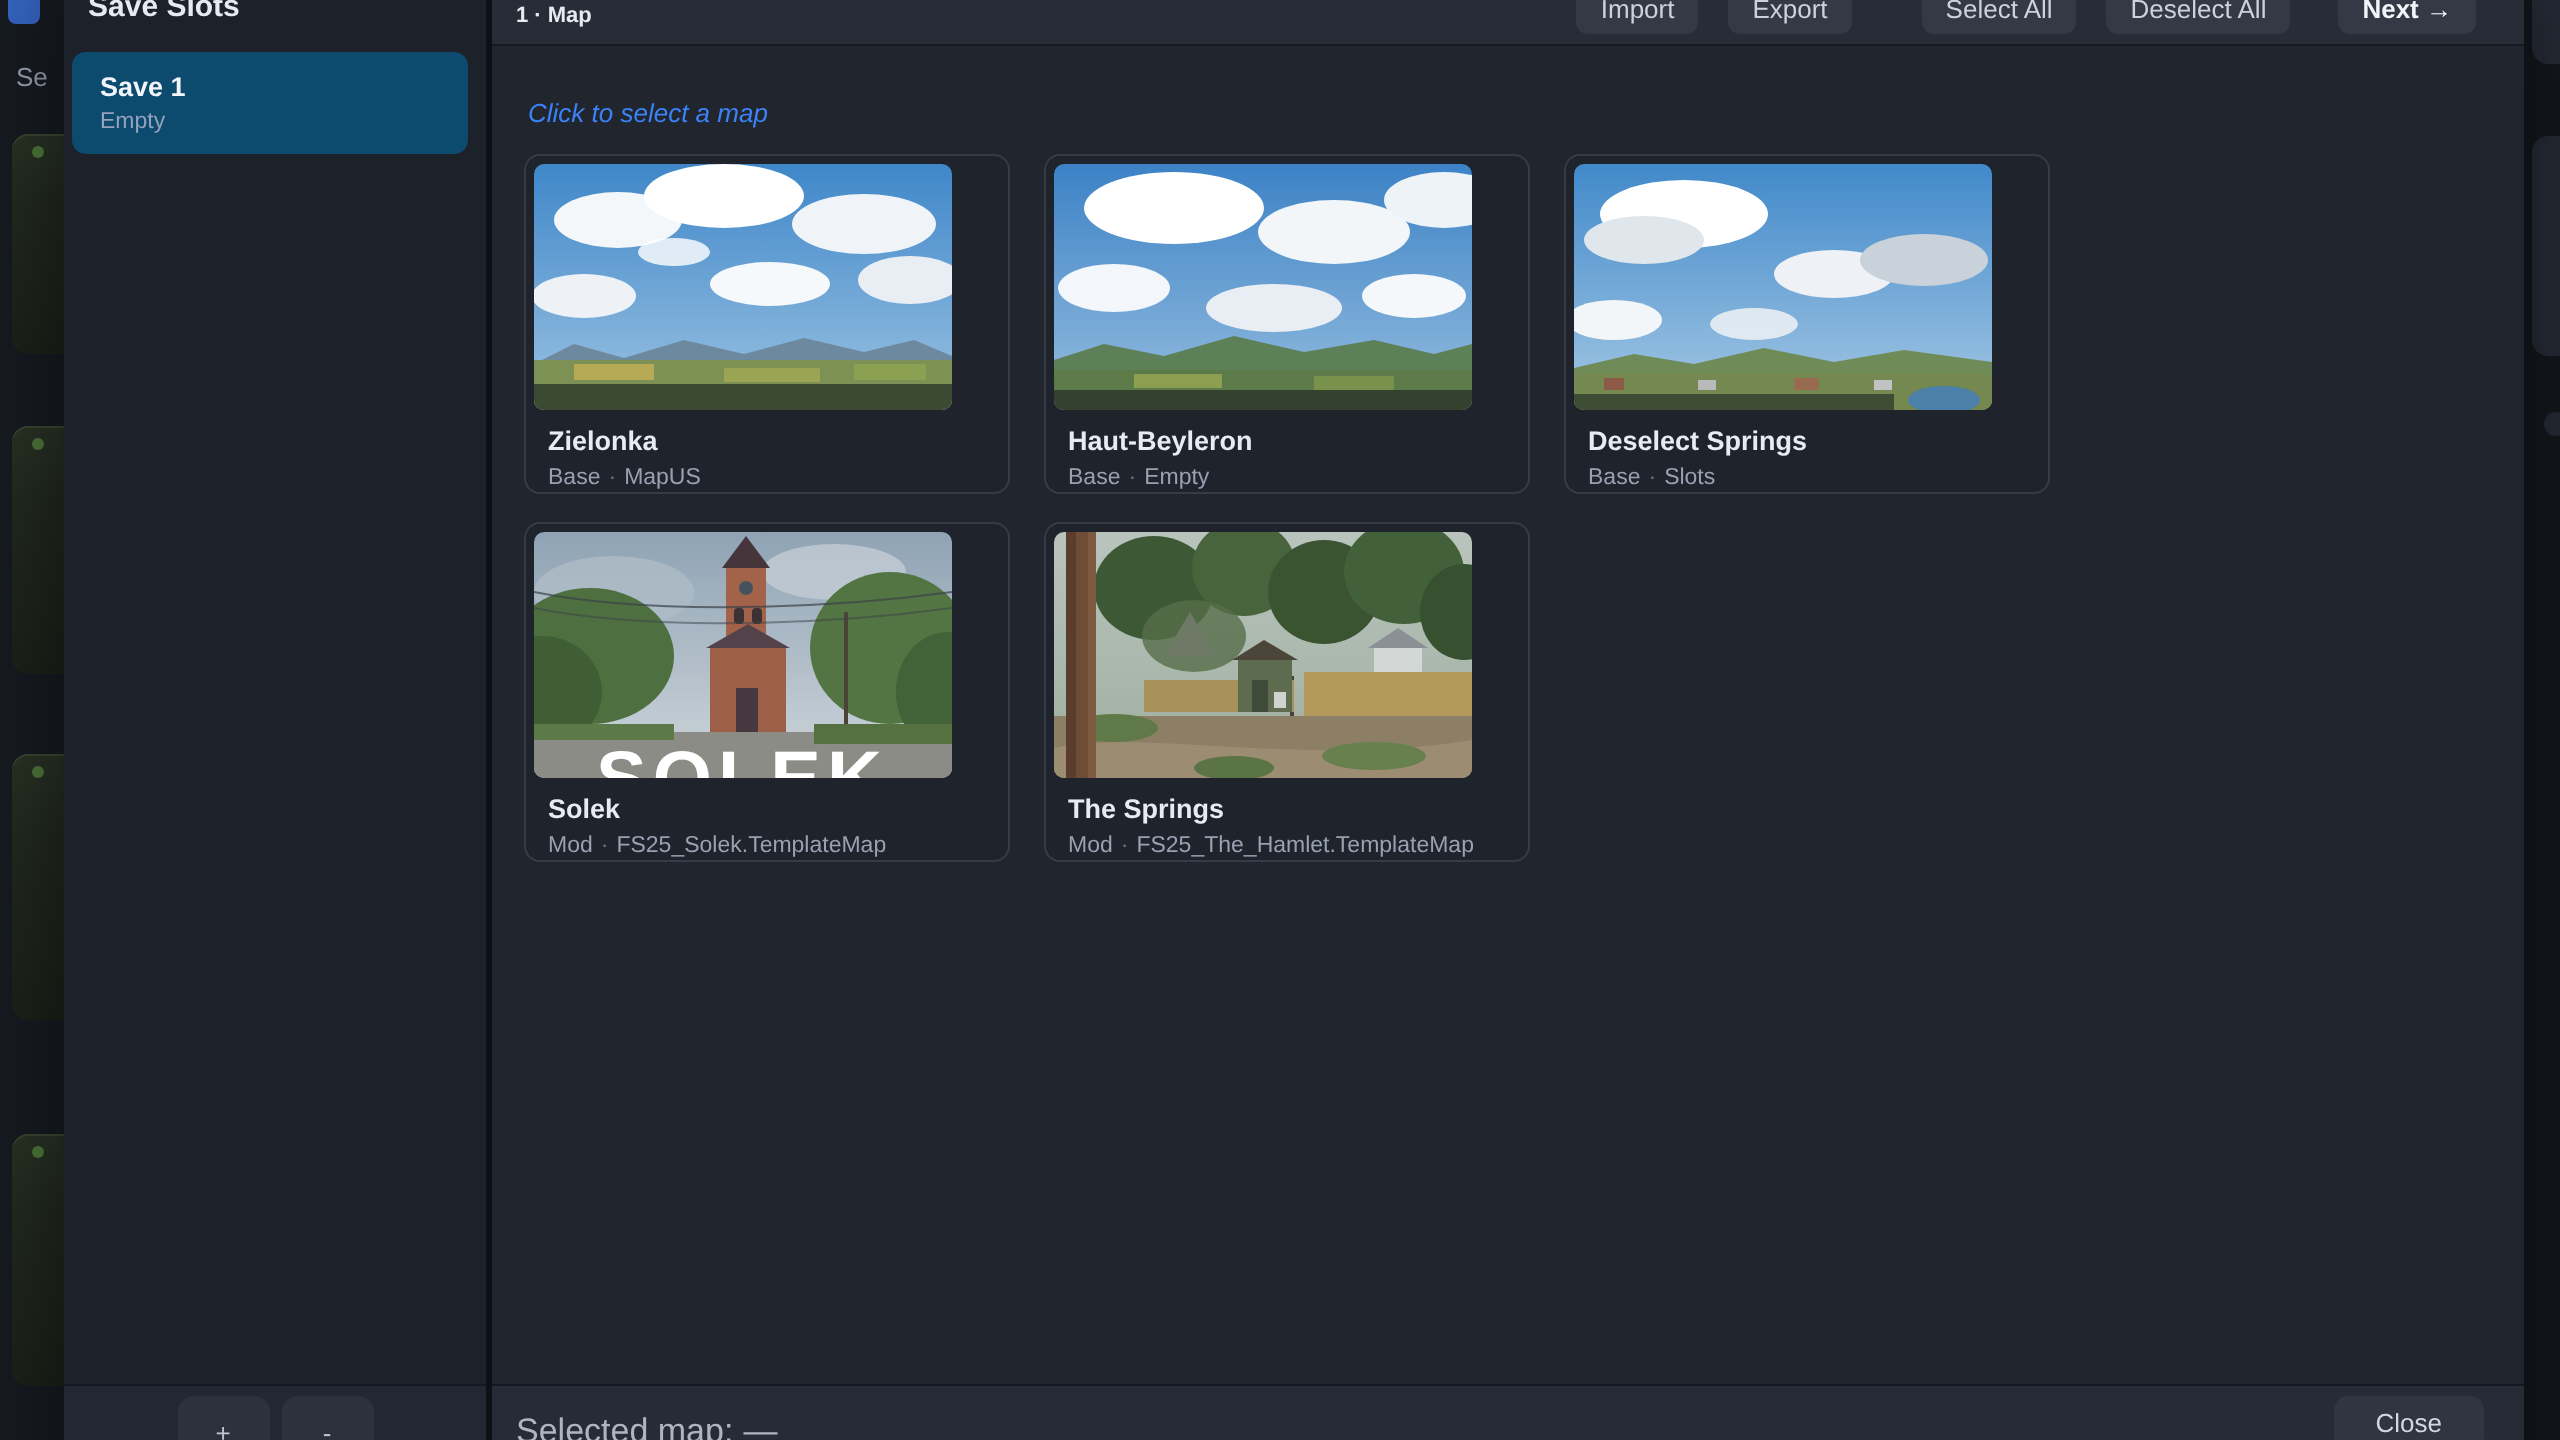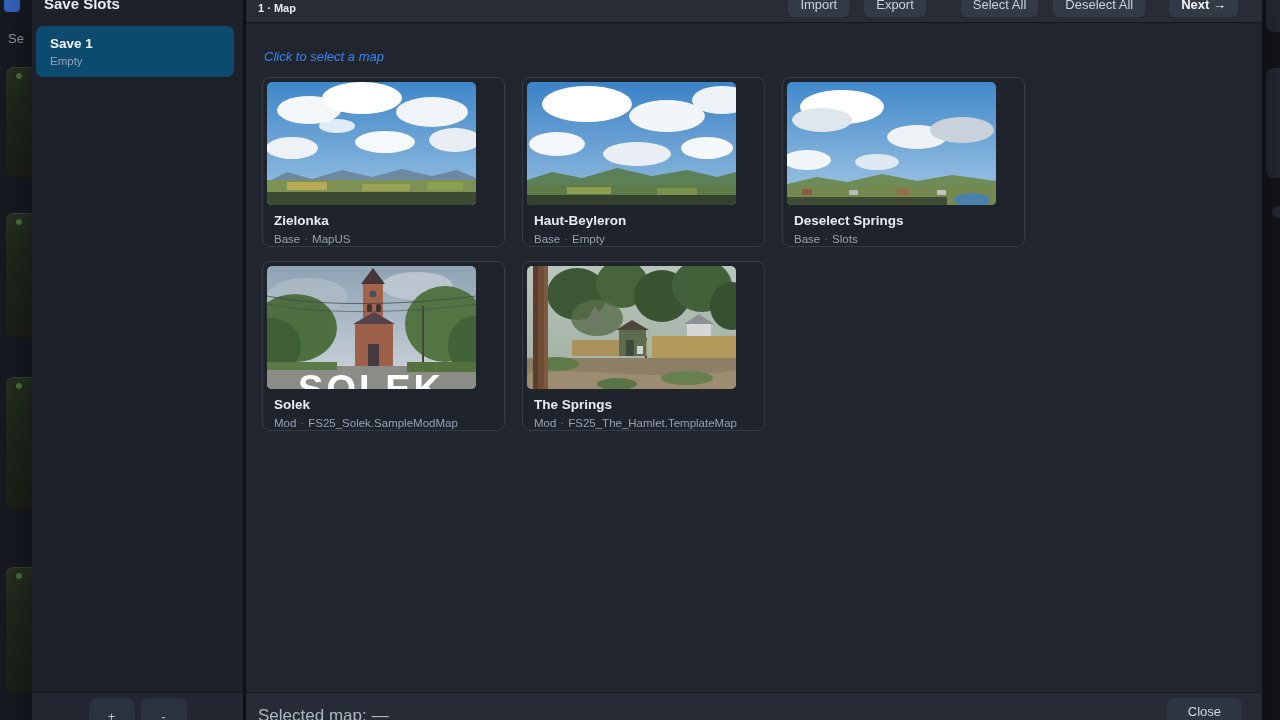--- a/index.html
+++ b/index.html
@@ -249,21 +249,21 @@
                 <path d="M0,38 C60,50 150,46 209,38" stroke="#3a4148" stroke-width="1" fill="none" opacity=".5"></path>
                 <rect x="155" y="40" width="2" height="62" fill="#4a4438"></rect>
                 <rect x="0" y="100" width="209" height="23" fill="#8b8c85"></rect>
                 <rect x="0" y="96" width="70" height="8" fill="#5c7a47"></rect>
                 <rect x="140" y="96" width="69" height="10" fill="#55713f"></rect>
                 <text x="104" y="136" text-anchor="middle" font-family="Liberation Sans, sans-serif" font-size="38" font-weight="bold" fill="#ffffff" letter-spacing="3">SOLEK</text>
               </svg>
             </div>
             <div class="card-name">Solek</div>
             <div class="card-sub">
-              <span>Mod</span><span class="dot">·</span><span>FS25_Solek.SampleModMap</span>
+              <span>Mod</span><span class="dot">·</span><span>FS25_Solek.TemplateMap</span>
             </div>
           </div>
 
           <div class="map-card">
             <div class="thumb">
               <svg viewBox="0 0 209 123" preserveAspectRatio="none">
                 <defs>
                     <linearGradient id="tsky" x1="0" y1="0" x2="0" y2="1">
                   <stop offset="0" stop-color="#b9c4bd"></stop>
                       <stop offset="1" stop-color="#9fae9f"></stop>

